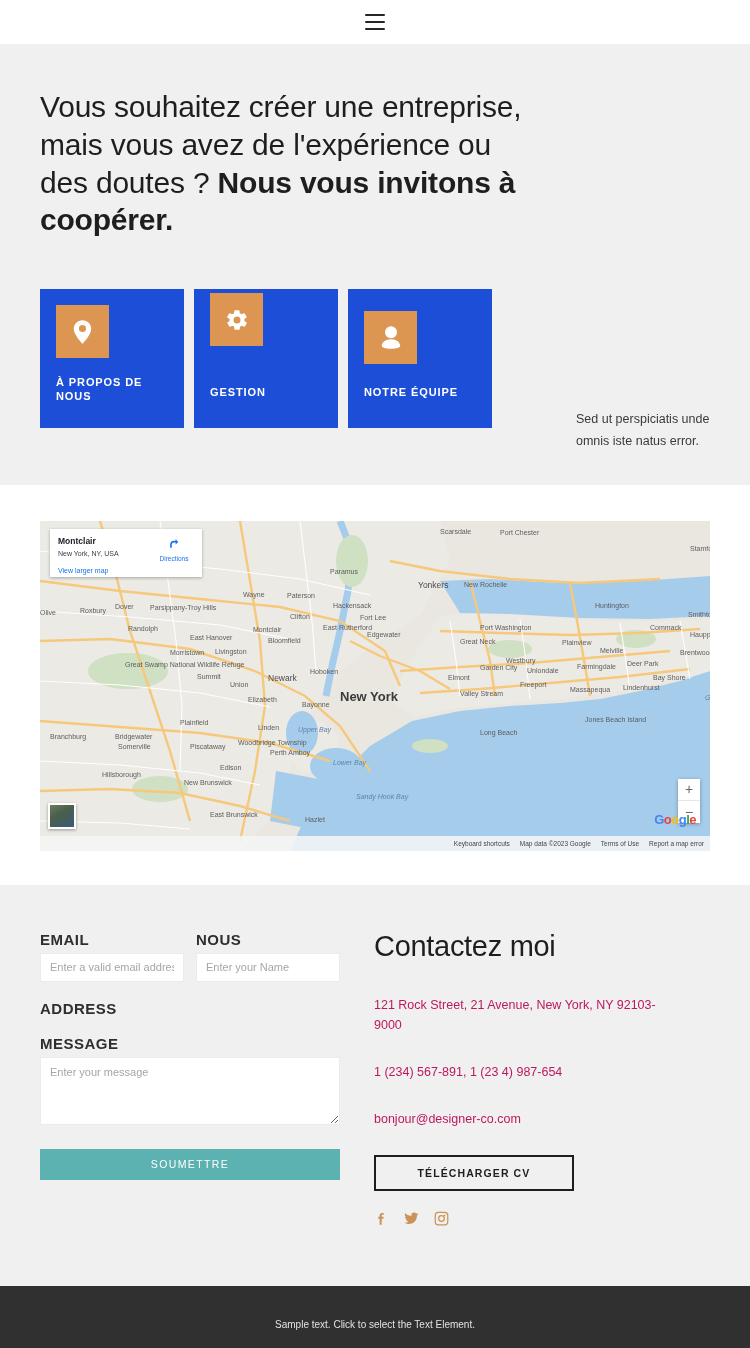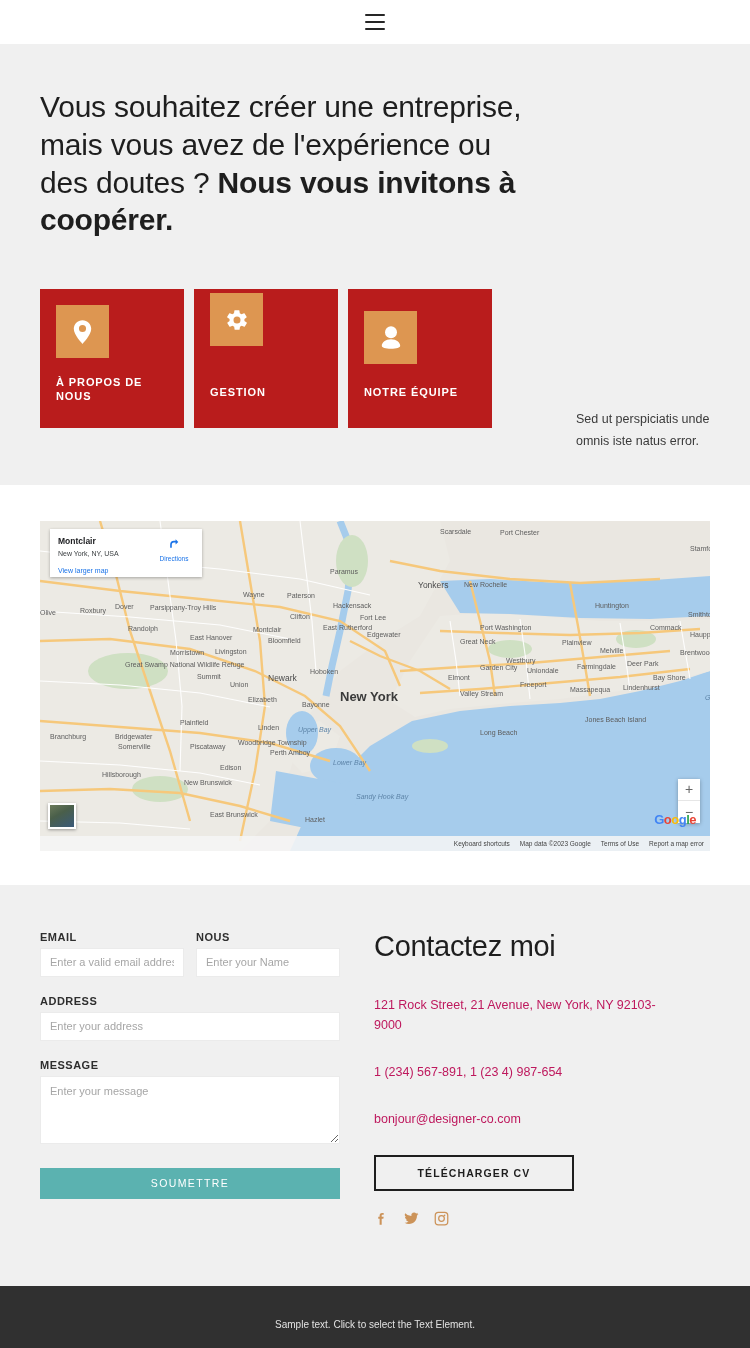--- a/index.html
+++ b/index.html
@@ -34,21 +34,21 @@
     max-width: 500px;
   }
   .hero-title b { font-weight: 700; }
 
   
   .cards-wrap { display: flex; align-items: flex-start; padding: 50px 40px 32px 40px; gap: 10px; }
   .cards { display: flex; gap: 10px; }
   .card {
     width: 144px;
     height: 139px;
-    background: #b91c1c;
+    background: #1d4ed8;
     padding: 16px 16px 0 16px;
     position: relative;
     cursor: pointer;
   }
   .card.c2 { padding-top: 4px; }
   .card.c3 { padding-top: 22px; }
   .icon-sq {
     width: 53px; height: 53px;
     background: #dd9651;
     display: flex; align-items: center; justify-content: center;
@@ -136,21 +136,21 @@
 
   
   .contact-section { background: #f0f0f0; padding: 46px 40px 60px 40px; display: flex; gap: 34px; }
   .col-form { width: 300px; }
   .col-info { width: 300px; }
   .sec-title {
     font-size: 29px; font-weight: 400; color: #1e1e1e;
     letter-spacing: -0.3px; margin-bottom: 32px; line-height: 1.1;
   }
   .fld-label {
-    font-size: 11px; font-weight: 700; color: #2e2e2e;
+    font-size: 15px; font-weight: 700; color: #2e2e2e;
     letter-spacing: 0.5px; margin-bottom: 5px; display: block;
   }
   .row2 { display: flex; gap: 12px; }
   .row2 > div { flex: 1; }
   input.fld, textarea.fld {
     width: 100%; background: #ffffff; border: 1px solid #ebebeb;
     font-family: "Liberation Sans", sans-serif; font-size: 11px; color: #555;
     padding: 8px 9px; outline: none;
   }
   input.fld { height: 29px; }
@@ -406,21 +406,20 @@
           <input class="fld" type="text" placeholder="Enter a valid email address" style="">
         </div>
         <div>
           <label class="fld-label">NOUS</label>
           <input class="fld" type="text" placeholder="Enter your Name" style="">
         </div>
       </div>
 
       <div class="fld-group">
         <label class="fld-label">ADDRESS</label>
-        <input class="fld" type="text" placeholder="Enter your address" style="">
       </div>
 
       <div class="fld-group">
         <label class="fld-label">MESSAGE</label>
         <textarea class="fld" placeholder="Enter your message" style=""></textarea>
       </div>
 
       <button class="submit-btn">SOUMETTRE</button>
     </div>
 

